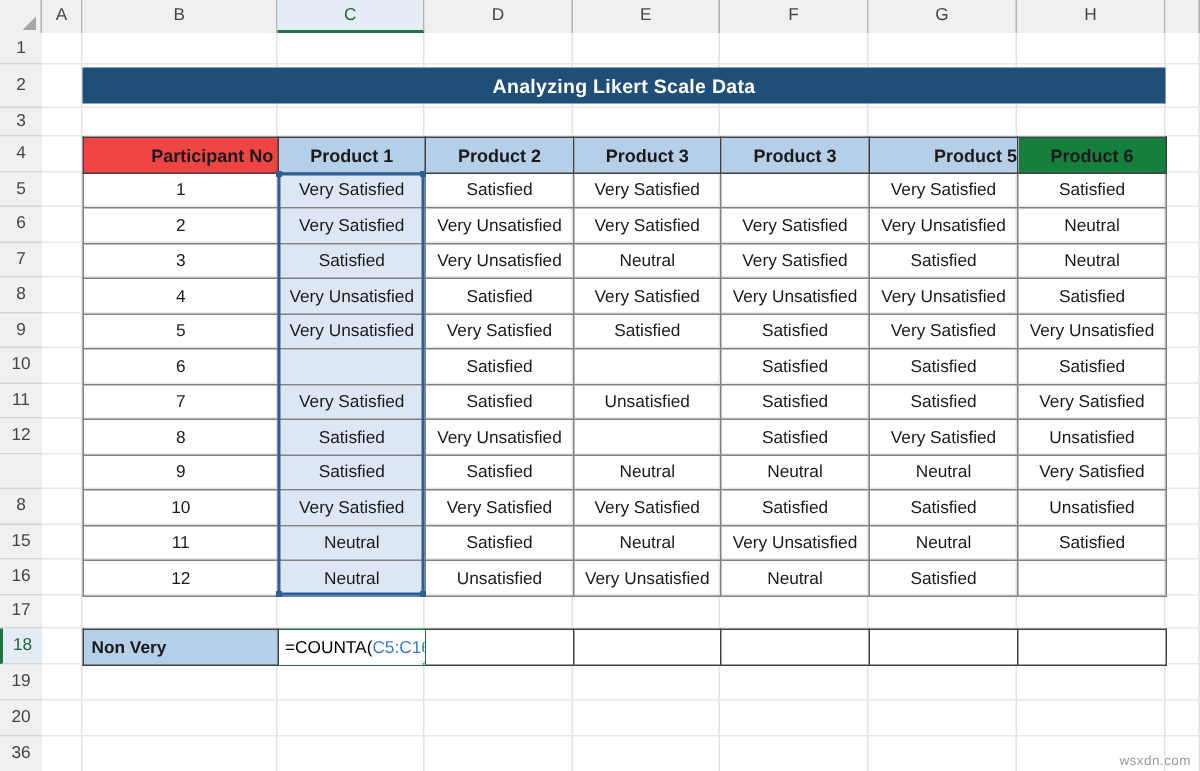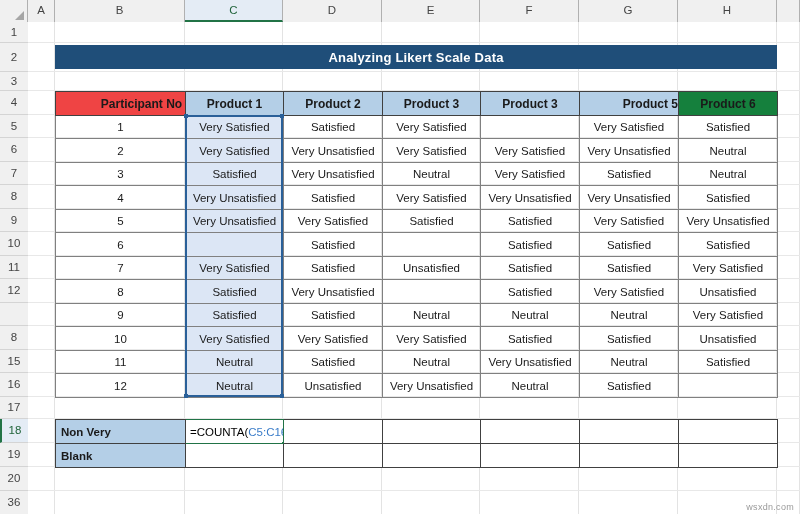--- a/index.html
+++ b/index.html
@@ -416,27 +416,18 @@
       <tbody id="st-body">
           <tr>
             <td class="lbl" style="width: 130px; height: 24px; background: rgb(180, 207, 231);">Non Very</td>
             <td class="val formula-cell" style="width: 98px; height: 24px; border-color: rgb(33, 115, 70);"><span>=COUNTA(</span><span class="rng" style="color: rgb(58, 124, 201);">C5:C16</span><span class="fmla-handle"></span></td>
             <td class="val" style="width: 99px; height: 24px;"></td>
             <td class="val" style="width: 98px; height: 24px;"></td>
             <td class="val" style="width: 99px; height: 24px;"></td>
             <td class="val" style="width: 99px; height: 24px;"></td>
             <td class="val" style="width: 99px; height: 24px;"></td>
           </tr>
-          <tr>
-            <td class="lbl" style="width: 130px; height: 24px; background: rgb(180, 207, 231);">Blank</td>
-            <td class="val" style="width: 98px; height: 24px;"></td>
-            <td class="val" style="width: 99px; height: 24px;"></td>
-            <td class="val" style="width: 98px; height: 24px;"></td>
-            <td class="val" style="width: 99px; height: 24px;"></td>
-            <td class="val" style="width: 99px; height: 24px;"></td>
-            <td class="val" style="width: 99px; height: 24px;"></td>
-          </tr>
         </tbody>
     </table>
 
     <div class="watermark">wsxdn.com</div>
   </div>
 </div>
 
 </body></html>

